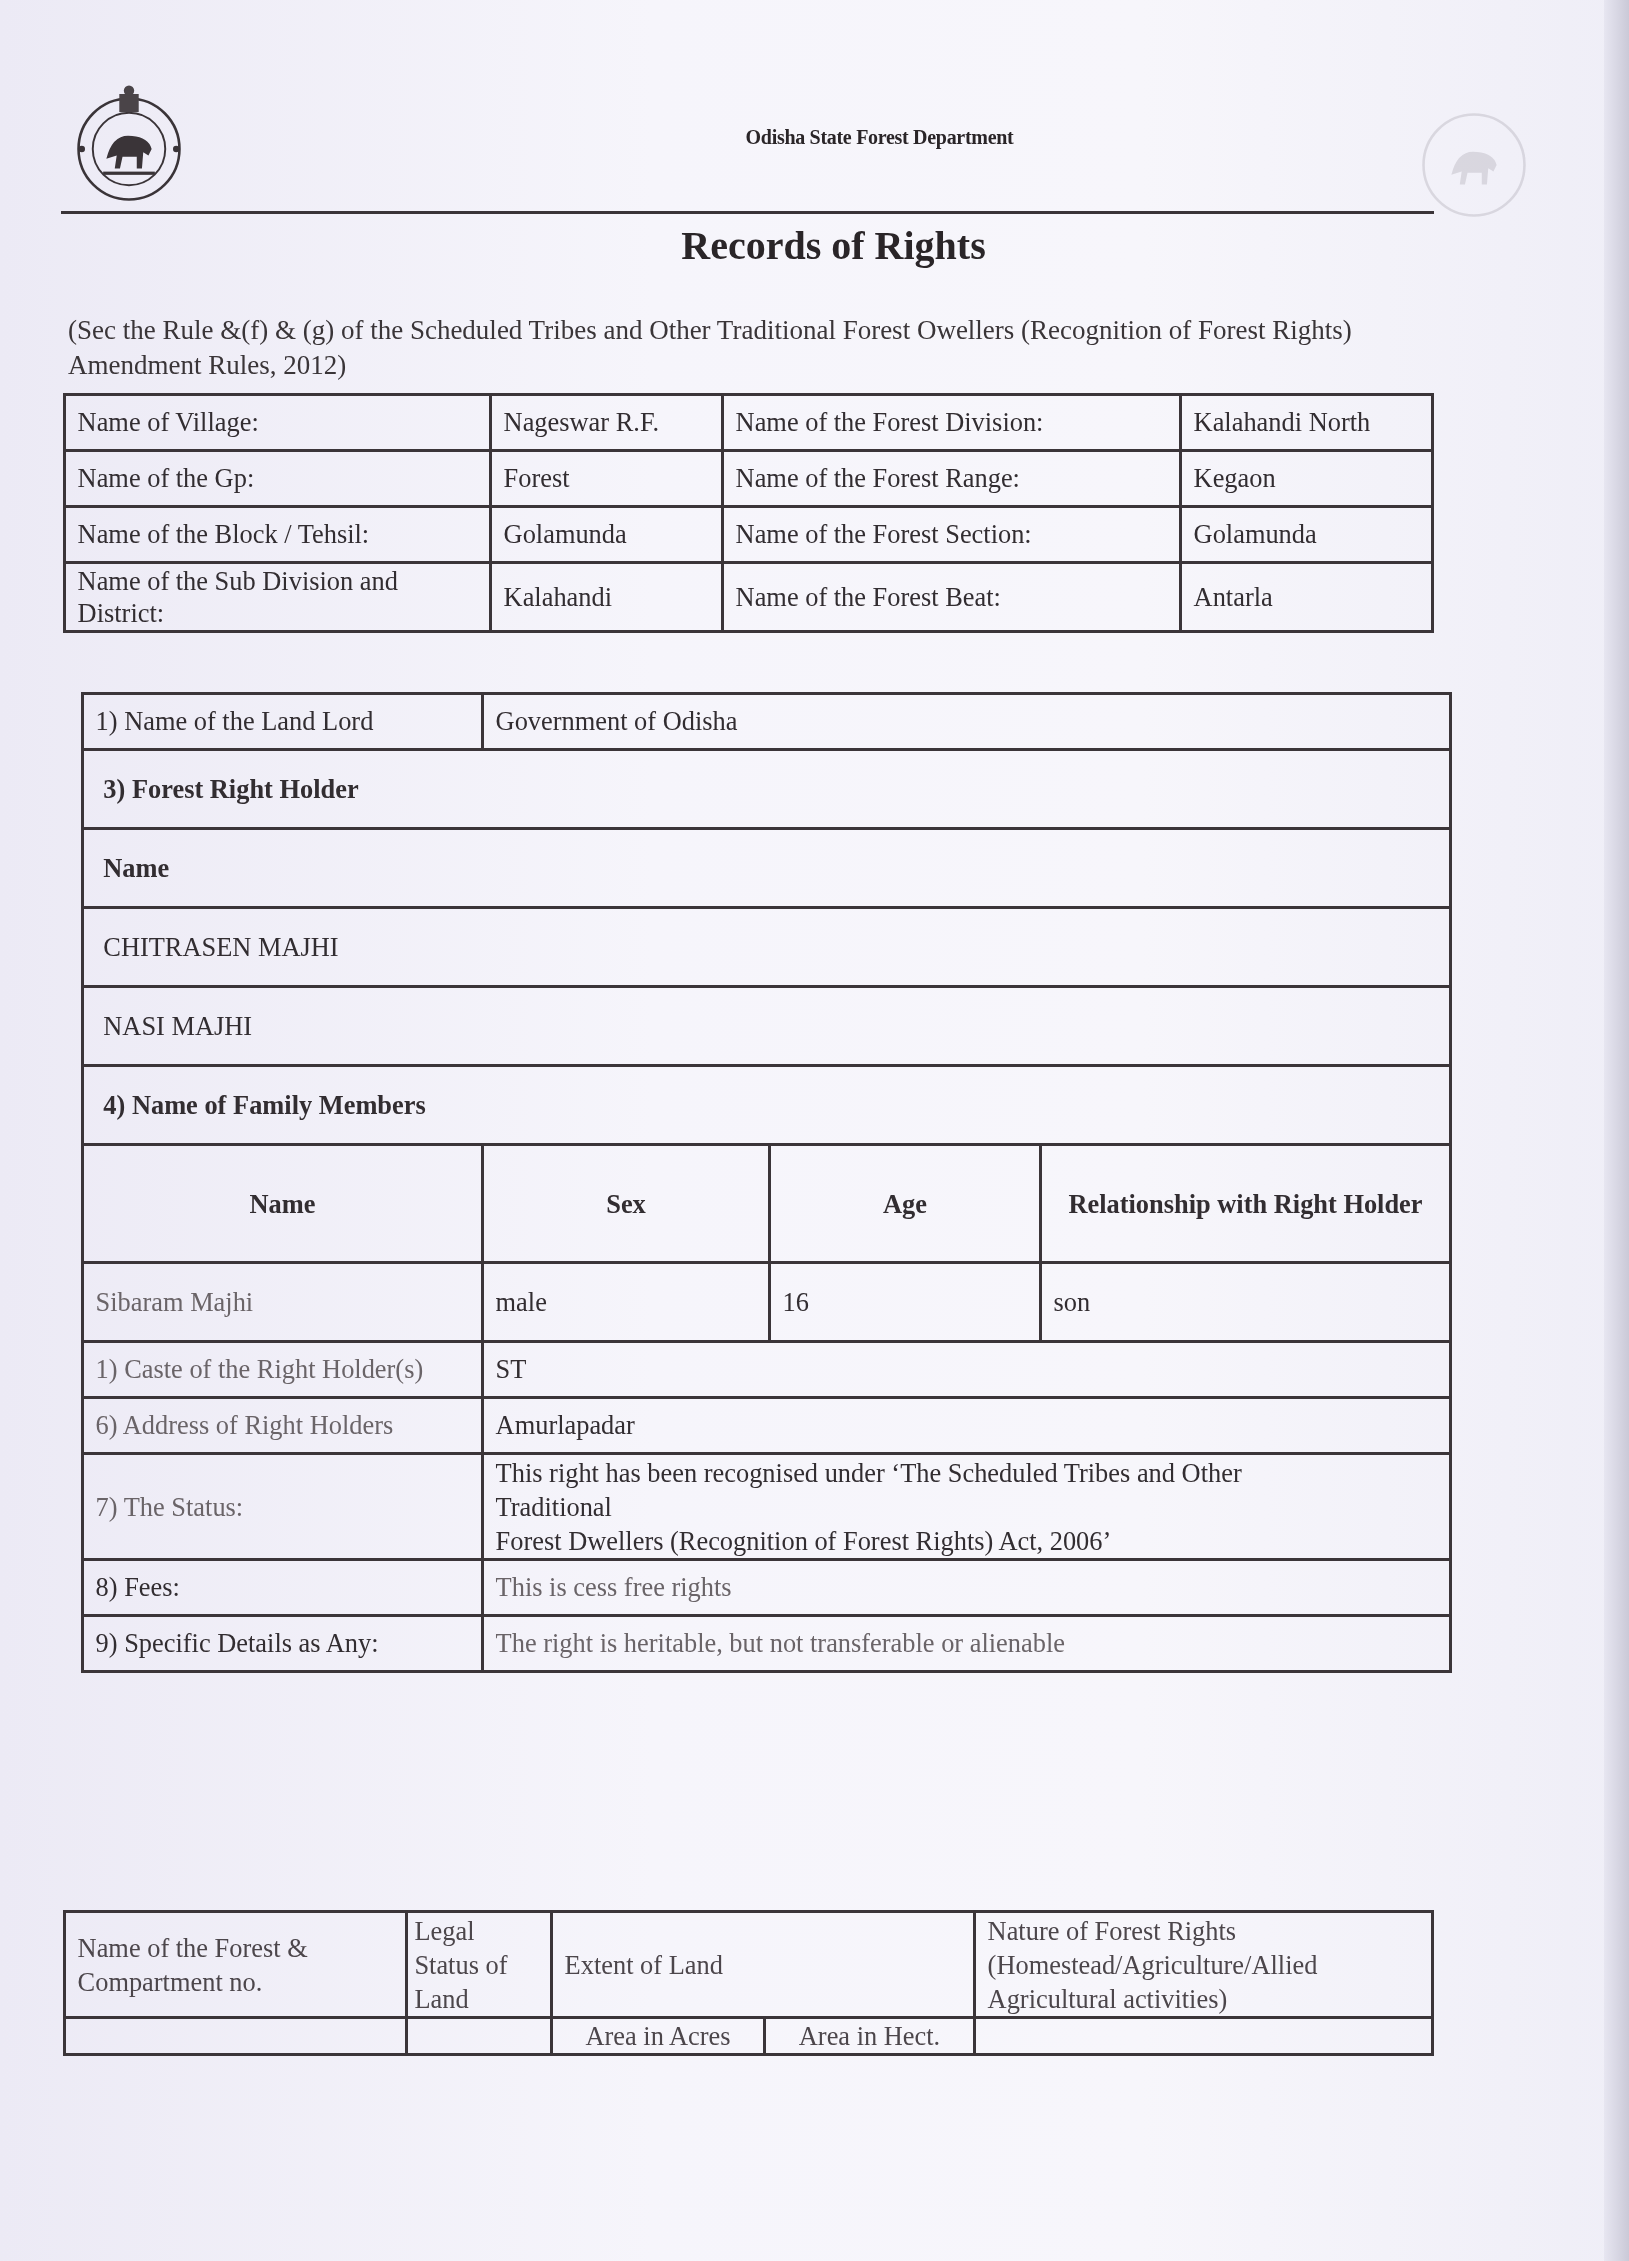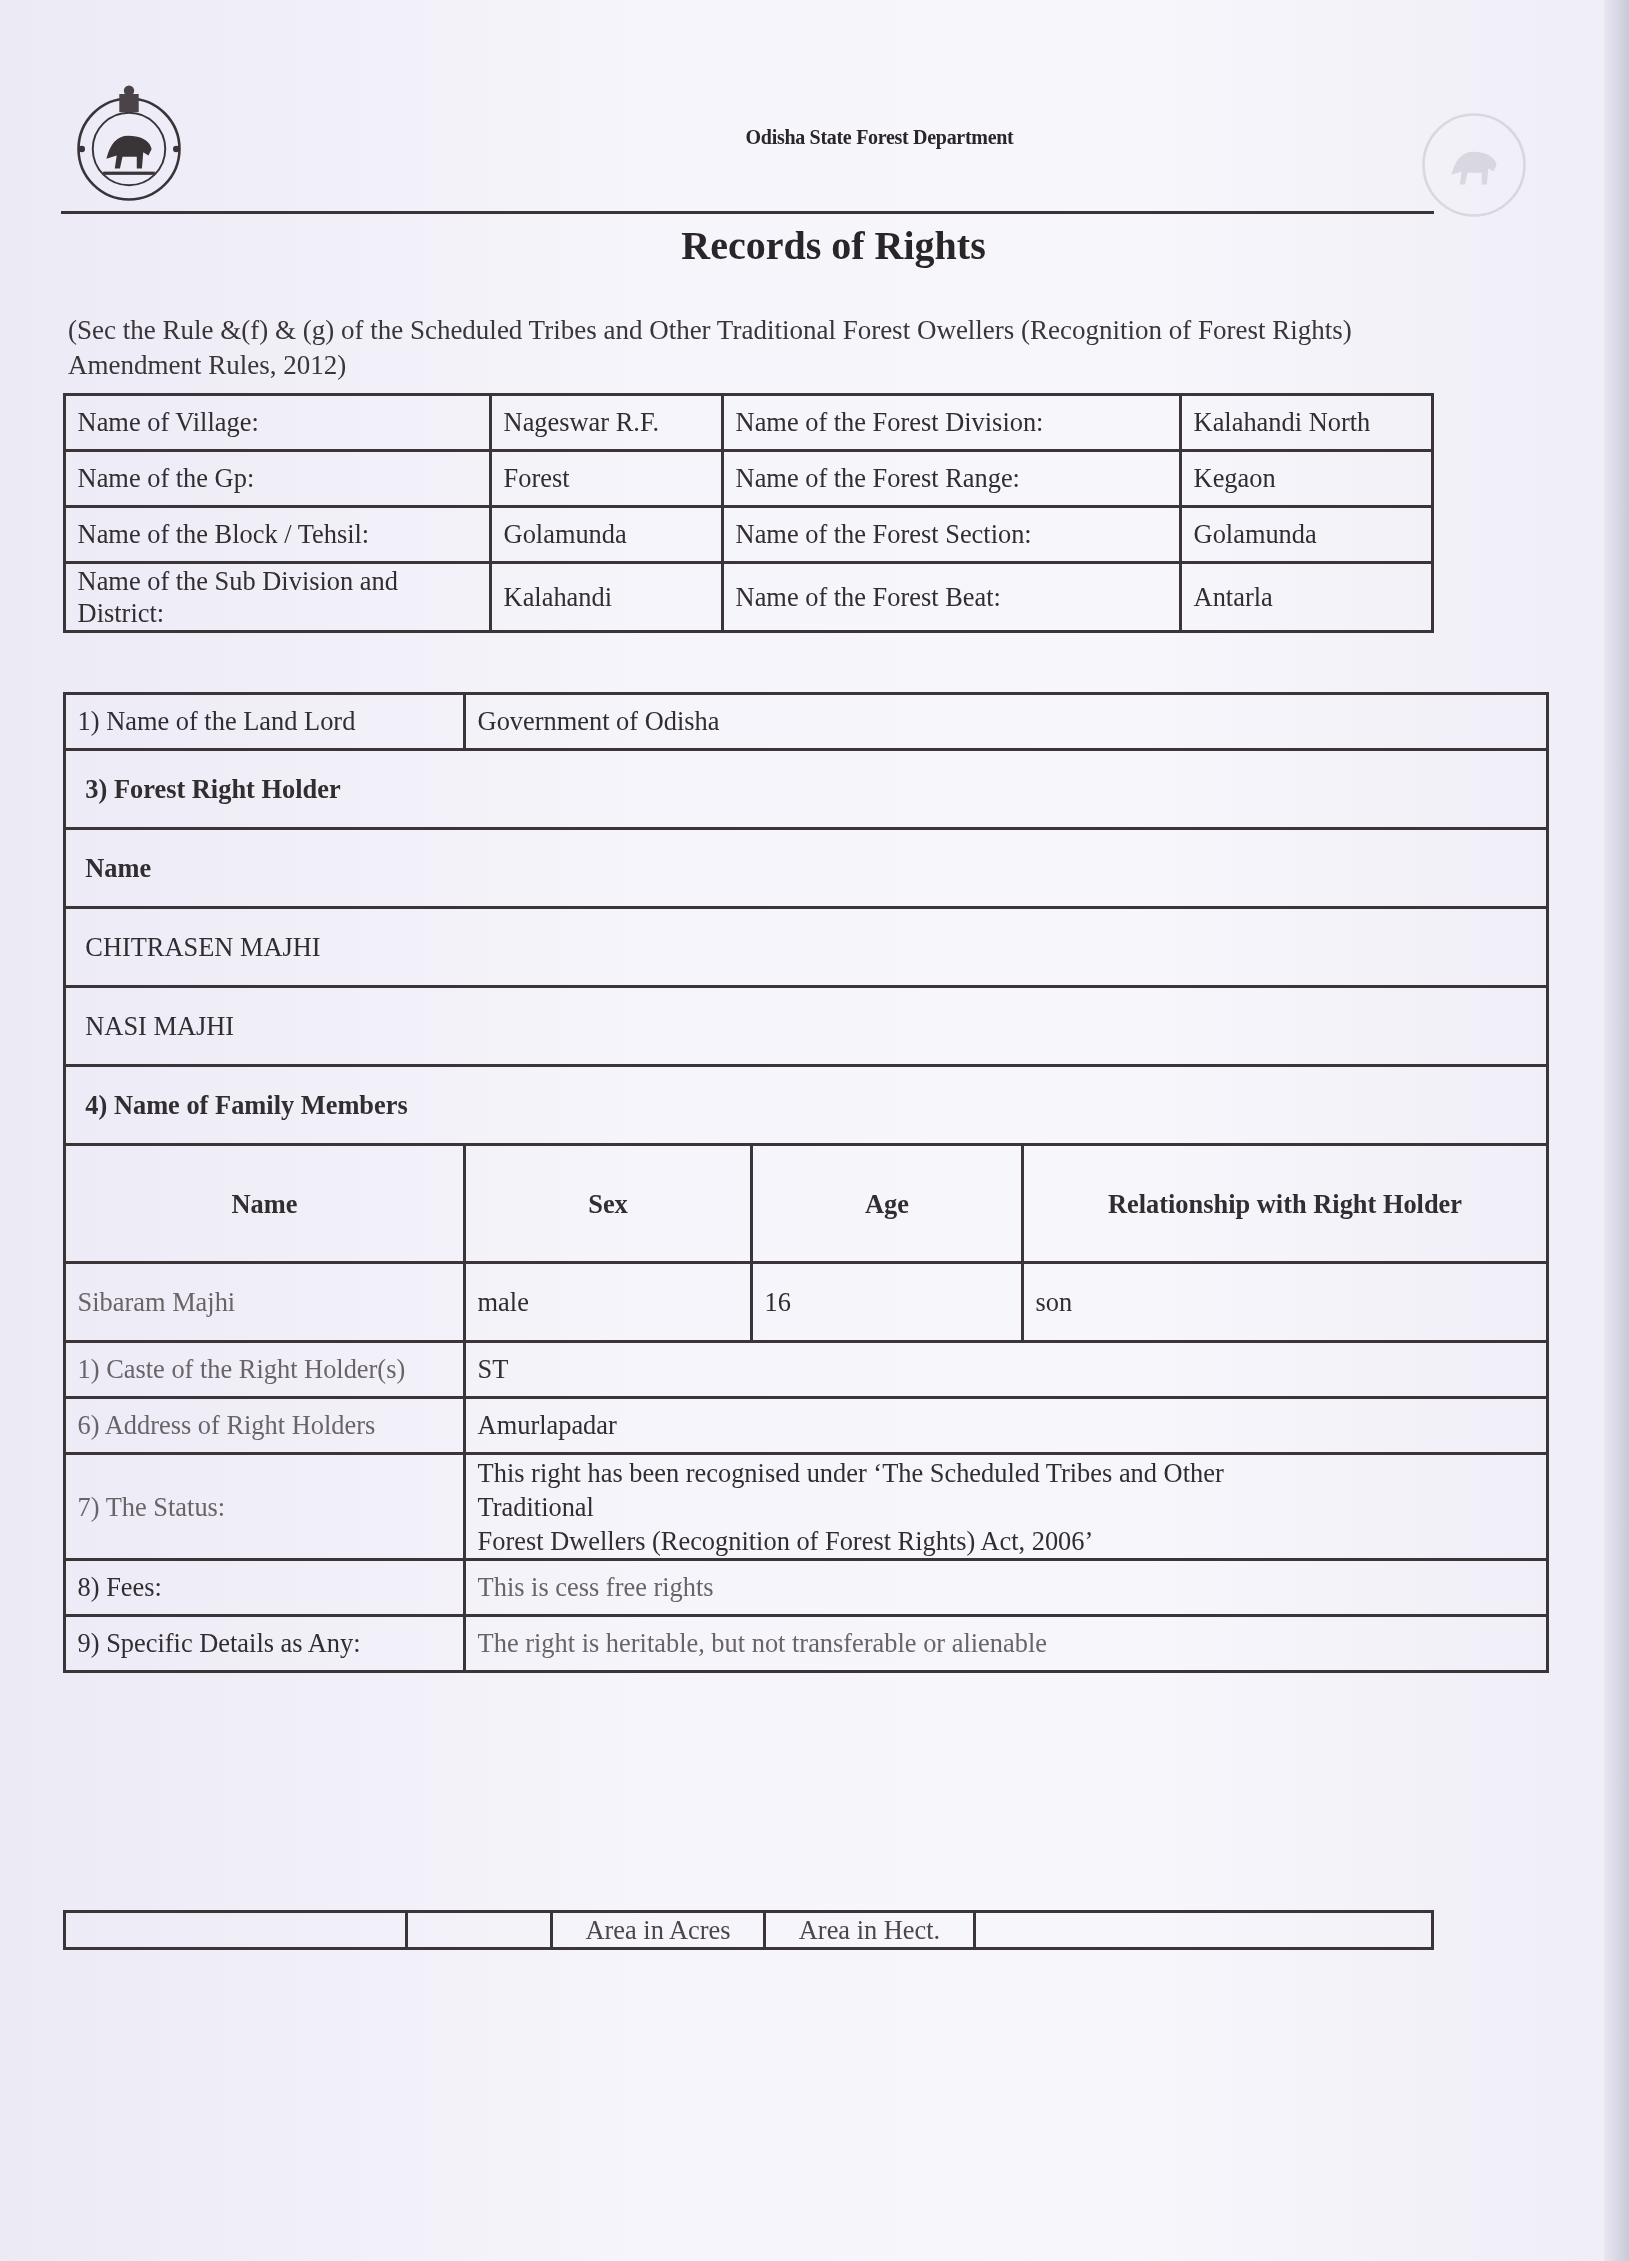--- a/index.html
+++ b/index.html
@@ -42,21 +42,21 @@
   table {
     position: absolute; border-collapse: collapse;
     font-family: "Liberation Serif", "DejaVu Serif", serif;
   }
   td, th { border: 3.2px solid #3b3539; padding: 0 11.6px; font-size: 26.4px; color: #322d31; vertical-align: middle; text-align: left; }
   .b { font-weight: bold; }
   .faded { color: #6a6468; }
   #info-table { left: 63px; top: 393px; width: 1371px; }
   #info-table td { height: 53px; }
   #info-table tr.tall td { height: 66px; line-height: 32px; }
-  #main-table { left: 63px; top: 692px; width: 1486px; }
+  #main-table { left: 81px; top: 692px; width: 1371px; }
   #main-table td { height: 53px; }
   #main-table tr.sec td { height: 76px; }
   #main-table tr.famhead td { height: 115px; text-align: center; font-weight: bold; line-height: 32px; }
   #main-table tr.famrow td { height: 76px; }
   #main-table tr.status td { height: 103px; line-height: 34px; }
   #land-table { left: 63px; top: 1910px; width: 1371px; }
   #land-table td { font-size: 26.4px; line-height: 34px; color: #4c464b; }
   #land-table tr.head td { height: 103px; }
   #land-table tr.sub td { height: 31px; padding: 0 6.4px; }
   .center { text-align: center !important; }
@@ -190,20 +190,26 @@
 
 <table id="land-table">
   <colgroup>
       <col style="width:342px">
       <col style="width:145px">
       <col style="width:213px">
       <col style="width:210px">
       <col>
     </colgroup>
   <tbody>
+      <tr class="head">
+    <td>Name of the Forest &amp; Compartment no.</td>
+    <td style="padding:0 6.4px">Legal Status of Land</td>
+    <td colspan="2">Extent of Land</td>
+    <td>Nature of Forest Rights (Homestead/Agriculture/Allied Agricultural activities)</td>
+  </tr>
   <tr class="sub">
     <td></td>
     <td></td>
     <td class="center">Area in Acres</td>
     <td class="center">Area in Hect.</td>
     <td></td>
   </tr>
 </tbody>
   </table>
 

